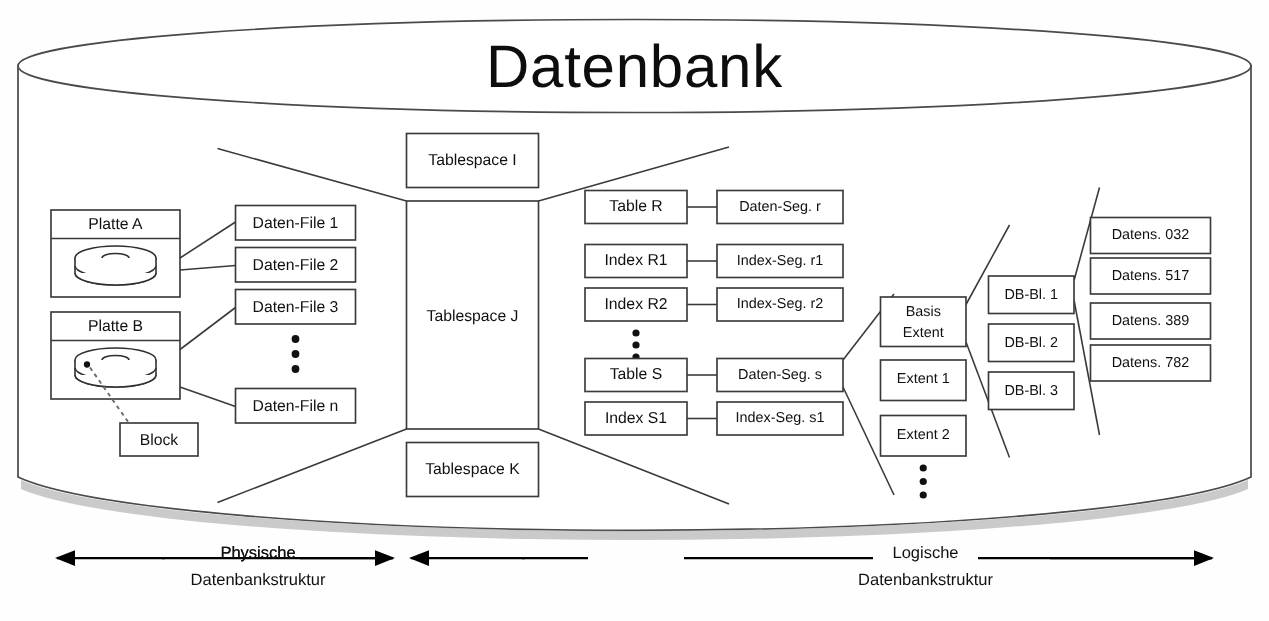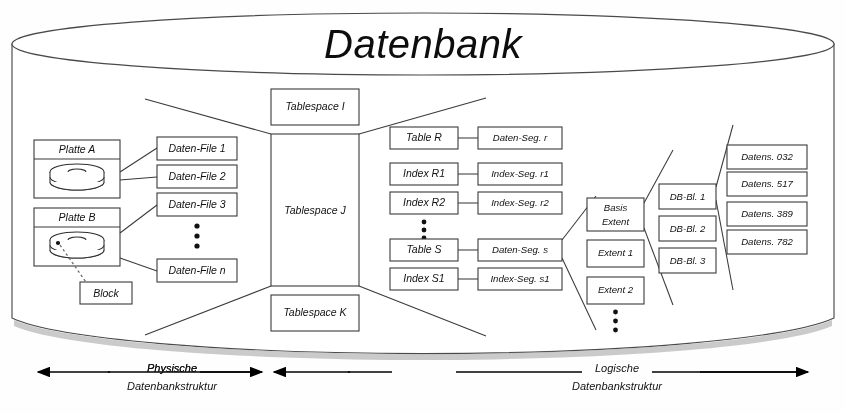--- a/index.html
+++ b/index.html
@@ -1,18 +1,18 @@
 <!DOCTYPE html>
 <html><head>
 <meta charset="utf-8">
 <style>
   html,body{margin:0;padding:0;background:#ffffff;}
   body{width:846px;height:414px;overflow:hidden;
        font-family:"Liberation Sans",sans-serif;}
-  #stage{position:relative;width:846px;height:414px;background:#fefefe;font-style:italic;}
+  #stage{position:relative;width:846px;height:414px;background:#fefefe;}
   svg{display:block;}
   .bx{fill:#ffffff;stroke:#3a3a3a;stroke-width:1.1;}
   .lbl{font-family:"Liberation Sans",sans-serif;font-size:10.5px;fill:#111;
        text-anchor:middle;dominant-baseline:middle;}
   .lbl-sm{font-size:9.6px;}
   .cyl{fill:#ffffff;stroke:#4a4a4a;stroke-width:1.15;}
   .conn{stroke:#3a3a3a;stroke-width:1.05;fill:none;}
   .conn-d{stroke:#6d6d6d;stroke-width:1.3;fill:none;stroke-dasharray:2.6 2.6;}
   .disk{fill:#ffffff;stroke:#2e2e2e;stroke-width:1.05;}
   .title{font-family:"Liberation Sans",sans-serif;font-size:40px;

